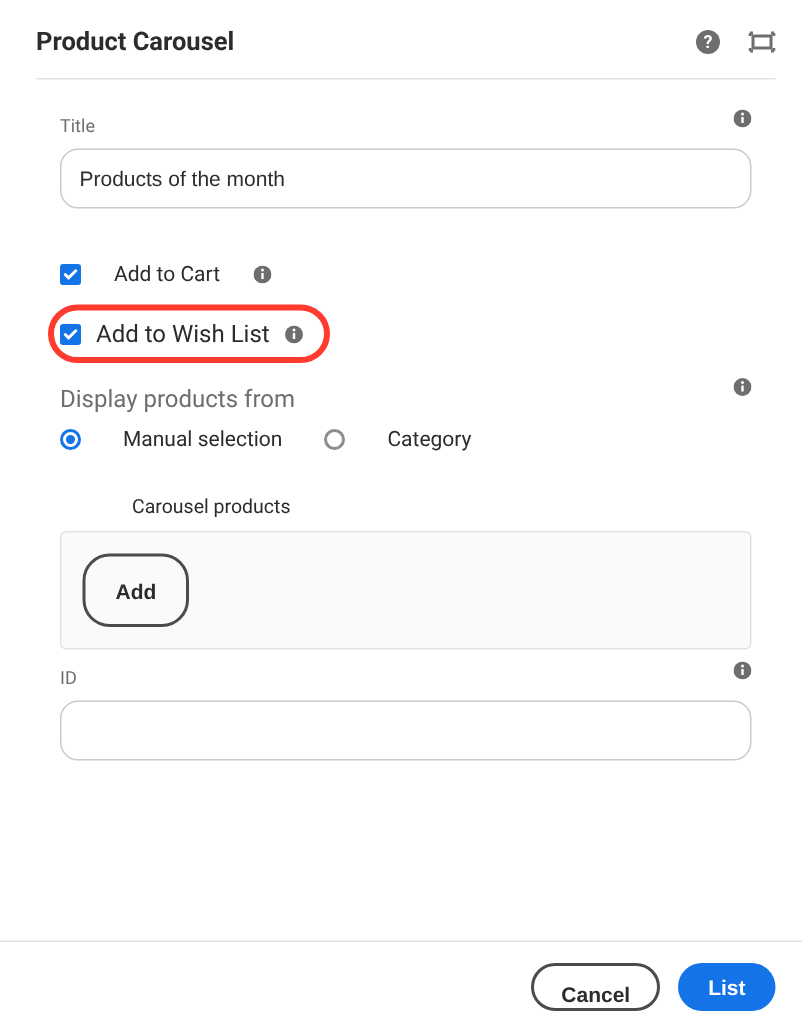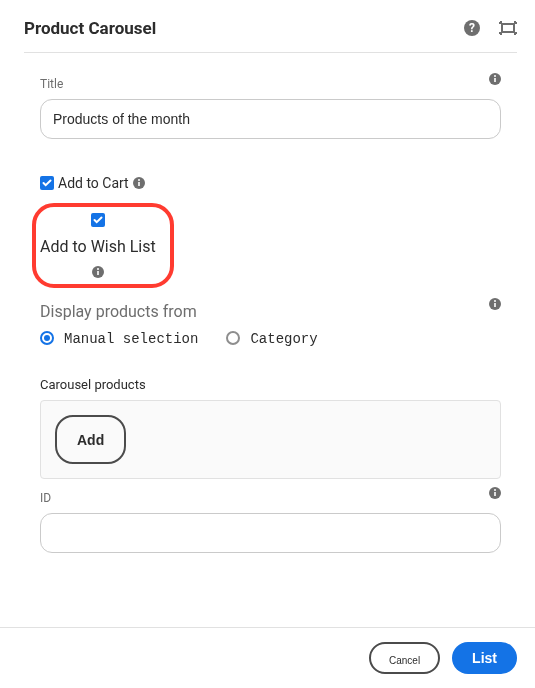--- a/index.html
+++ b/index.html
@@ -81,21 +81,21 @@
     align-items: center;
     justify-content: space-between;
     cursor: pointer;
   }
   .chevron {
     color: #6e6e6e;
   }
   .checkbox-row {
     display: flex;
     align-items: center;
-    gap: 4px;
+    gap: 22px;
     font-size: 14px;
     color: #2c2c2c;
     padding: 6px 0;
   }
   .checkbox {
     width: 14px;
     height: 14px;
     border-radius: 2px;
     background: #1473e6;
     display: inline-flex;
@@ -109,44 +109,43 @@
     display: inline-flex;
   }
   .highlight-ring {
     border: 4px solid #ff3b30;
     border-radius: 22px;
     padding: 6px 14px 6px 4px;
     margin-left: -8px;
     display: inline-flex;
     align-items: center;
     gap: 10px;
-    flex-direction: column;
   }
   .highlight-row { margin: 6px 0 14px 0; }
   .section-label {
     font-size: 16px;
     color: #6e6e6e;
     margin-bottom: 10px;
   }
   .radio-row {
     display: flex;
     gap: 28px;
     align-items: center;
     font-size: 14px;
     margin-bottom: 22px;
   }
-  .radio-item { display: flex; gap: 10px; cursor:pointer;font-family:Liberation Mono, monospace; }
+  .radio-item { display: flex; align-items: center; gap: 28px; cursor:pointer; }
   .radio-outer {
     width: 14px; height: 14px; border-radius: 50%;
     border: 2px solid #8e8e8e;
     display:inline-flex; align-items:center; justify-content:center;
   }
   .radio-outer.checked { border-color: #1473e6; }
   .radio-inner { width:6px; height:6px; border-radius:50%; background:#1473e6; }
-  .carousel-label { font-size: 13px; color:#2c2c2c; margin-bottom:8px; }
+  .carousel-label { font-size: 13px; color:#2c2c2c; margin-bottom:8px;margin-left:48px; }
   .carousel-box {
     border: 1px solid #e1e1e1;
     border-radius: 4px;
     background: #fafafa;
     padding: 14px;
     margin-bottom: 12px;
   }
   .pill-button {
     border: 2px solid #4b4b4b;
     background: transparent;
@@ -168,22 +167,22 @@
     gap: 12px;
     background: #fff;
   }
   .btn-secondary {
     border: 2px solid #4b4b4b;
     background: #fff;
     color: #2c2c2c;
     border-radius: 18px;
     height: 32px;
     padding: 11px 18px;
-    font-size: 10px;
-    font-weight: 400;
+    font-size: 14px;
+    font-weight: 700;
     cursor: pointer;
   }
   .btn-primary {
     border: none;
     background: #1473e6;
     color: #fff;
     border-radius: 18px;
     height: 32px;
     padding: 0 20px;
     font-size: 14px;

